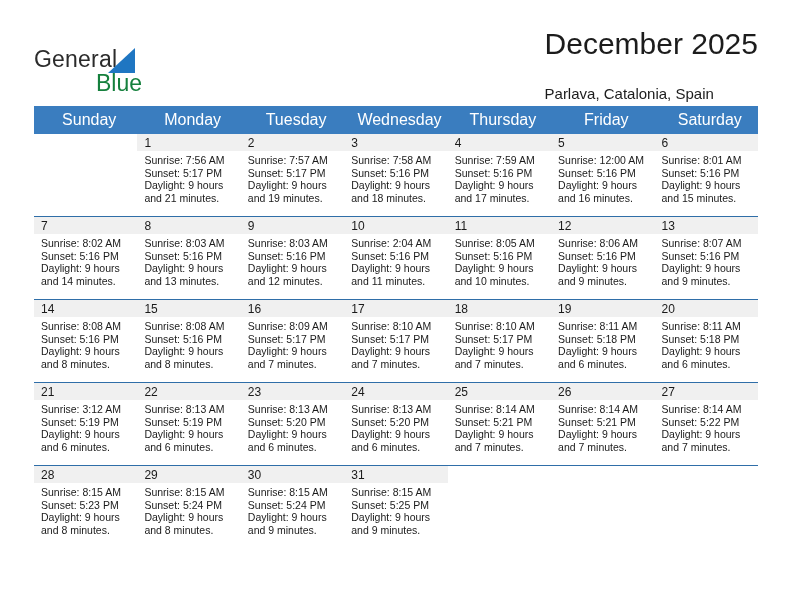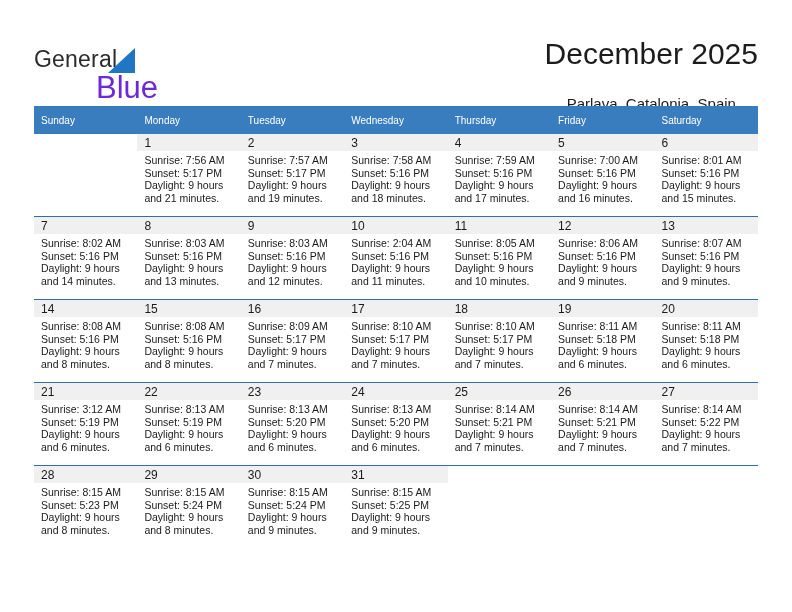--- a/index.html
+++ b/index.html
@@ -53,30 +53,30 @@
     top: 2px;
     width: 0;
     height: 0;
     border-left: 27px solid transparent;
     border-bottom: 25px solid #1f76c2;
   }
   .brand-blue {
     position: absolute;
     left: 62px;
     top: 24px;
-    font-size: 31px;
-    color: #6d28d9;
+    font-size: 23px;
+    color: #15803d;
     font-family: "Liberation Sans", sans-serif;
   }
 
   .titles {
     position: absolute;
     right: 0;
-    top: 10px;
-    text-align: center;
+    top: 0;
+    text-align: left;
   }
   .month-title {
     font-size: 30px;
     font-weight: normal;
     color: #1c1c1c;
     line-height: 36px;
     white-space: nowrap;
   }
   .location {
     font-size: 15px;
@@ -92,23 +92,23 @@
     left: 34px;
     top: 106px;
     width: 724px;
     border-collapse: collapse;
     table-layout: fixed;
   }
 
   .calendar th {
     background: #3a7dbf;
     color: #ffffff;
-    font-size: 10px;
+    font-size: 16px;
     font-weight: normal;
-    text-align: left;
+    text-align: center;
     padding: 5px 0 5px 7px;
     height: 18px;
     border: none;
   }
 
   .calendar td {
     vertical-align: top;
     padding: 0;
     border: none;
     width: 103.4px;
@@ -234,21 +234,21 @@
                 <div>Sunrise: 7:59 AM</div>
                 <div>Sunset: 5:16 PM</div>
                 <div class="daylight">Daylight: 9 hours and 17 minutes.</div>
               </div>
             </div>
           </td>
           <td>
             <div class="cell">
               <div class="daynum">5</div>
               <div class="info">
-                <div>Sunrise: 7:00 AM</div>
+                <div>Sunrise: 12:00 AM</div>
                 <div>Sunset: 5:16 PM</div>
                 <div class="daylight">Daylight: 9 hours and 16 minutes.</div>
               </div>
             </div>
           </td>
           <td>
             <div class="cell">
               <div class="daynum">6</div>
               <div class="info">
                 <div>Sunrise: 8:01 AM</div>

